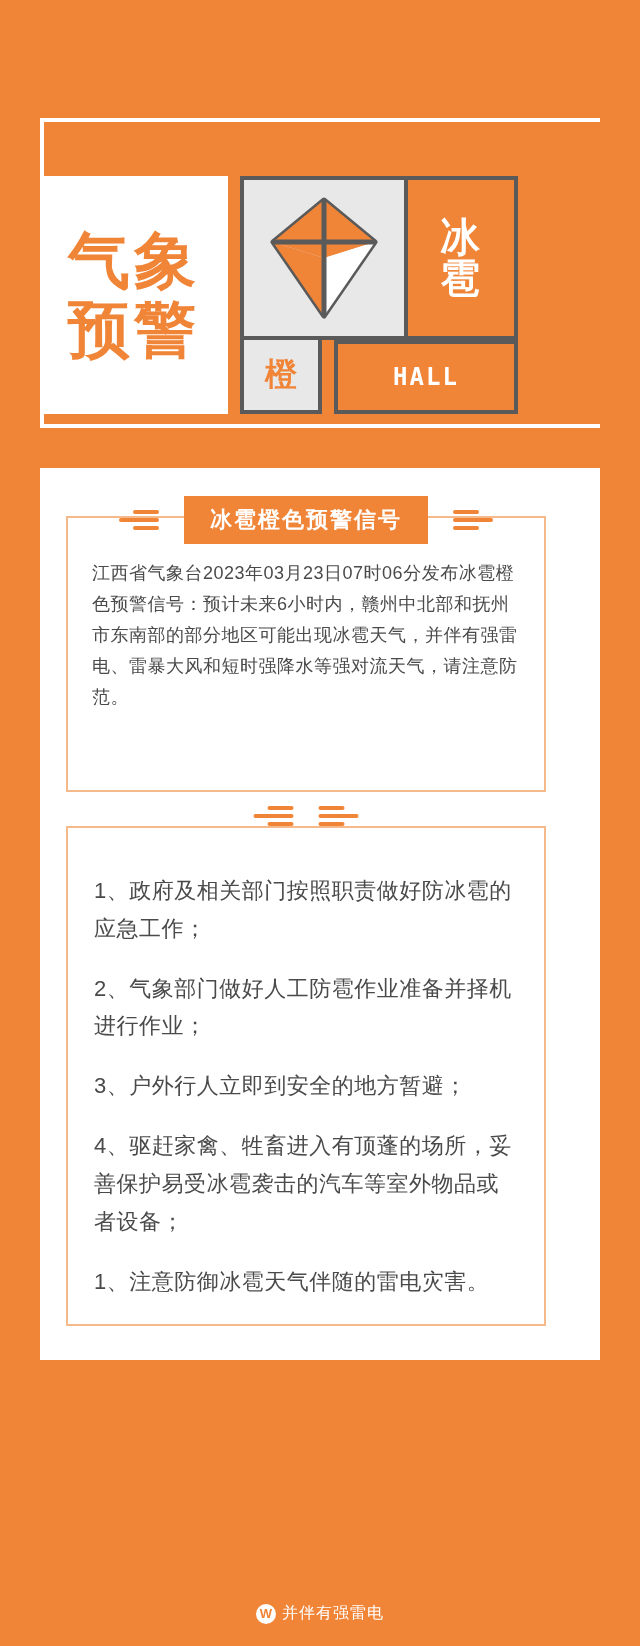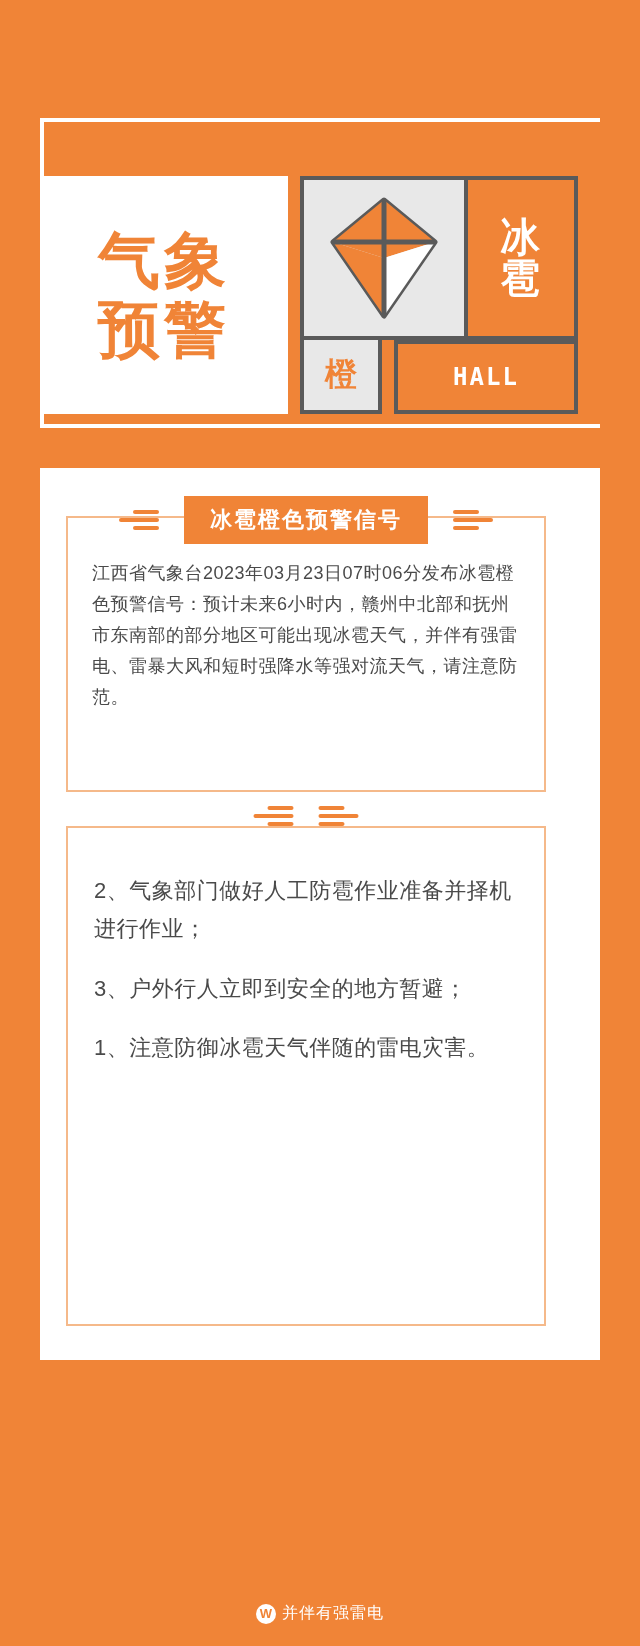--- a/index.html
+++ b/index.html
@@ -35,21 +35,21 @@
   .header-inner {
     position: absolute;
     left: 40px;
     top: 176px;
     width: 560px;
     height: 238px;
     display: flex;
     flex-direction: row;
   }
   .title-box {
-    width: 248px;
+    width: 188px;
     height: 238px;
     background: #FFFFFF;
     display: flex;
     flex-direction: column;
     align-items: center;
     justify-content: center;
     box-sizing: border-box;
   }
   .title-line {
     color: #F08437;
@@ -314,22 +314,24 @@
             <i></i>
             <i></i>
           </div>
         <div class="dashes right">
             <i></i>
             <i></i>
             <i></i>
           </div>
       </div>
       <div class="guide-body">
+        <div class="guide-item">1、政府及相关部门按照职责做好防冰雹的应急工作；</div>
         <div class="guide-item">2、气象部门做好人工防雹作业准备并择机进行作业；</div>
         <div class="guide-item">3、户外行人立即到安全的地方暂避；</div>
+        <div class="guide-item">4、驱赶家禽、牲畜进入有顶蓬的场所，妥善保护易受冰雹袭击的汽车等室外物品或者设备；</div>
         <div class="guide-item">1、注意防御冰雹天气伴随的雷电灾害。</div>
       </div>
     </div>
 
   </div>
 
   <div class="footer">
     <div class="weibo-icon">W</div>
     <div class="footer-text">并伴有强雷电</div>
   </div>

